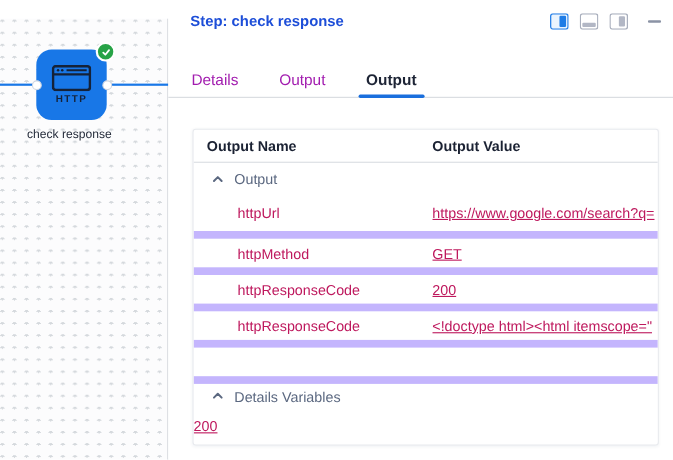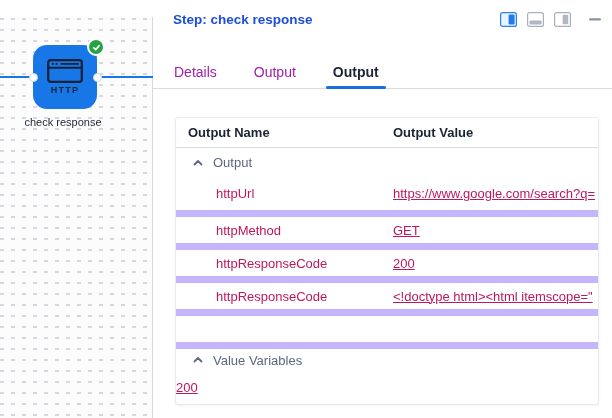--- a/index.html
+++ b/index.html
@@ -164,21 +164,21 @@
           <div class="trow item divided">
             <span class="tname">httpResponseCode</span>
             <span class="tval">&lt;!doctype html&gt;&lt;html itemscope="</span>
           </div>
           <div class="trow item divided">
           </div>
           <div class="trow group divided">
             <svg class="chev" width="10" height="8" viewBox="0 0 10 8">
               <polyline points="1.5,5.5 5,2 8.5,5.5" fill="none" stroke="#5b6880" stroke-width="1.8" stroke-linecap="round" stroke-linejoin="round"></polyline>
             </svg>
-            <span>Value Variables</span>
+            <span>Details Variables</span>
           </div>
           <div class="trow item">
             <span class="tval">200</span>
           </div>
         </div>
     </div>
   </div>
 
 </div>
 

